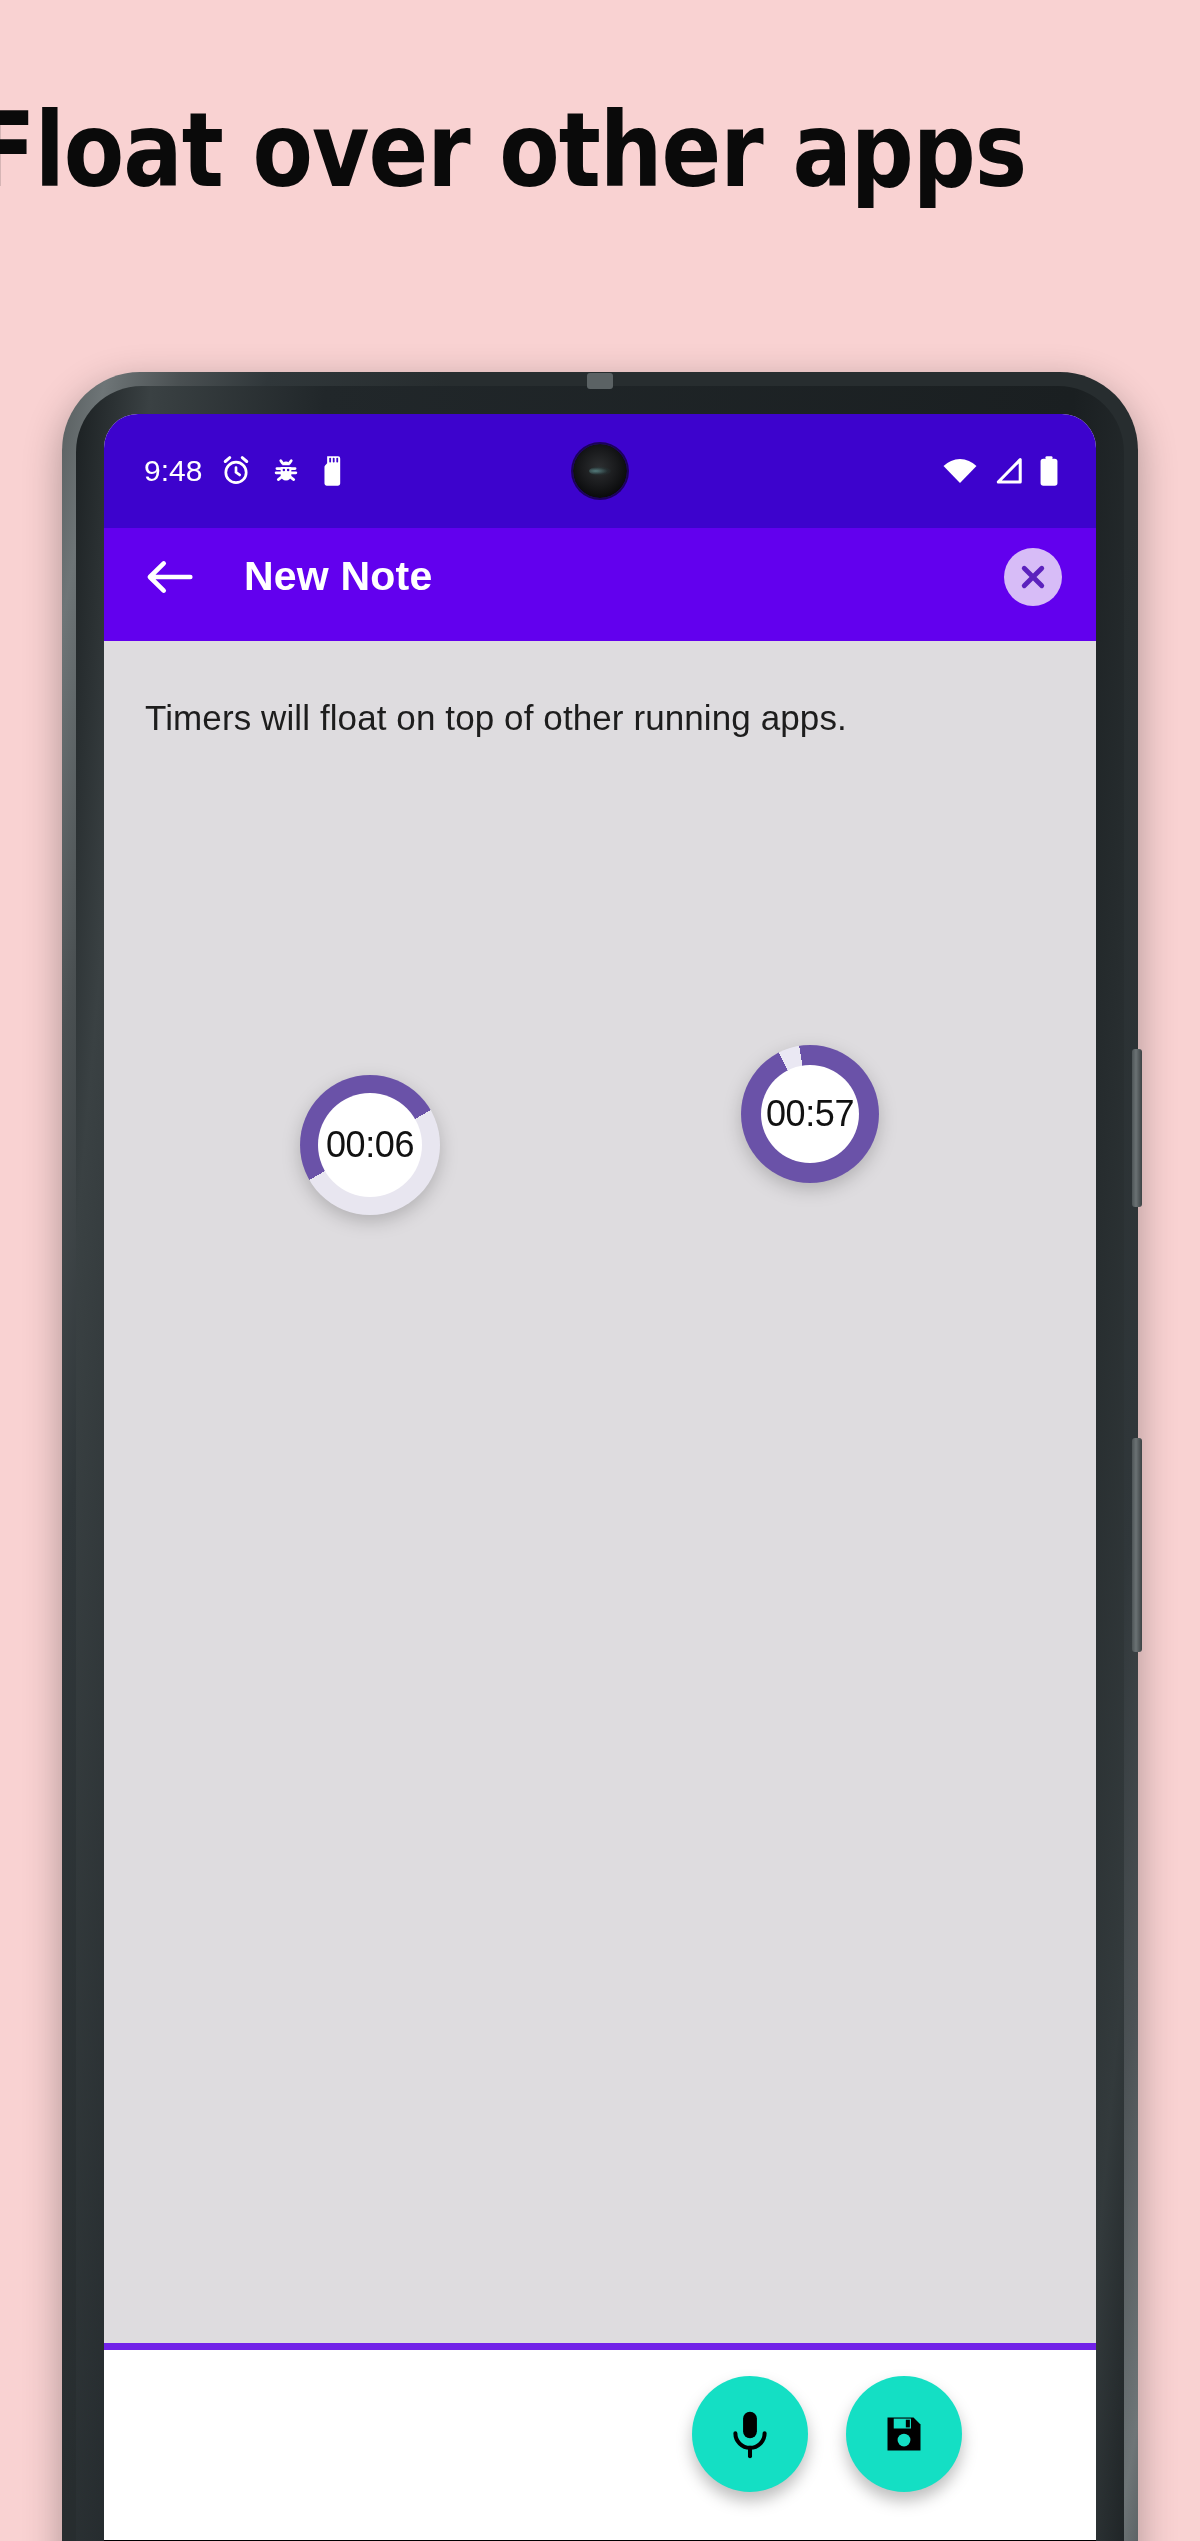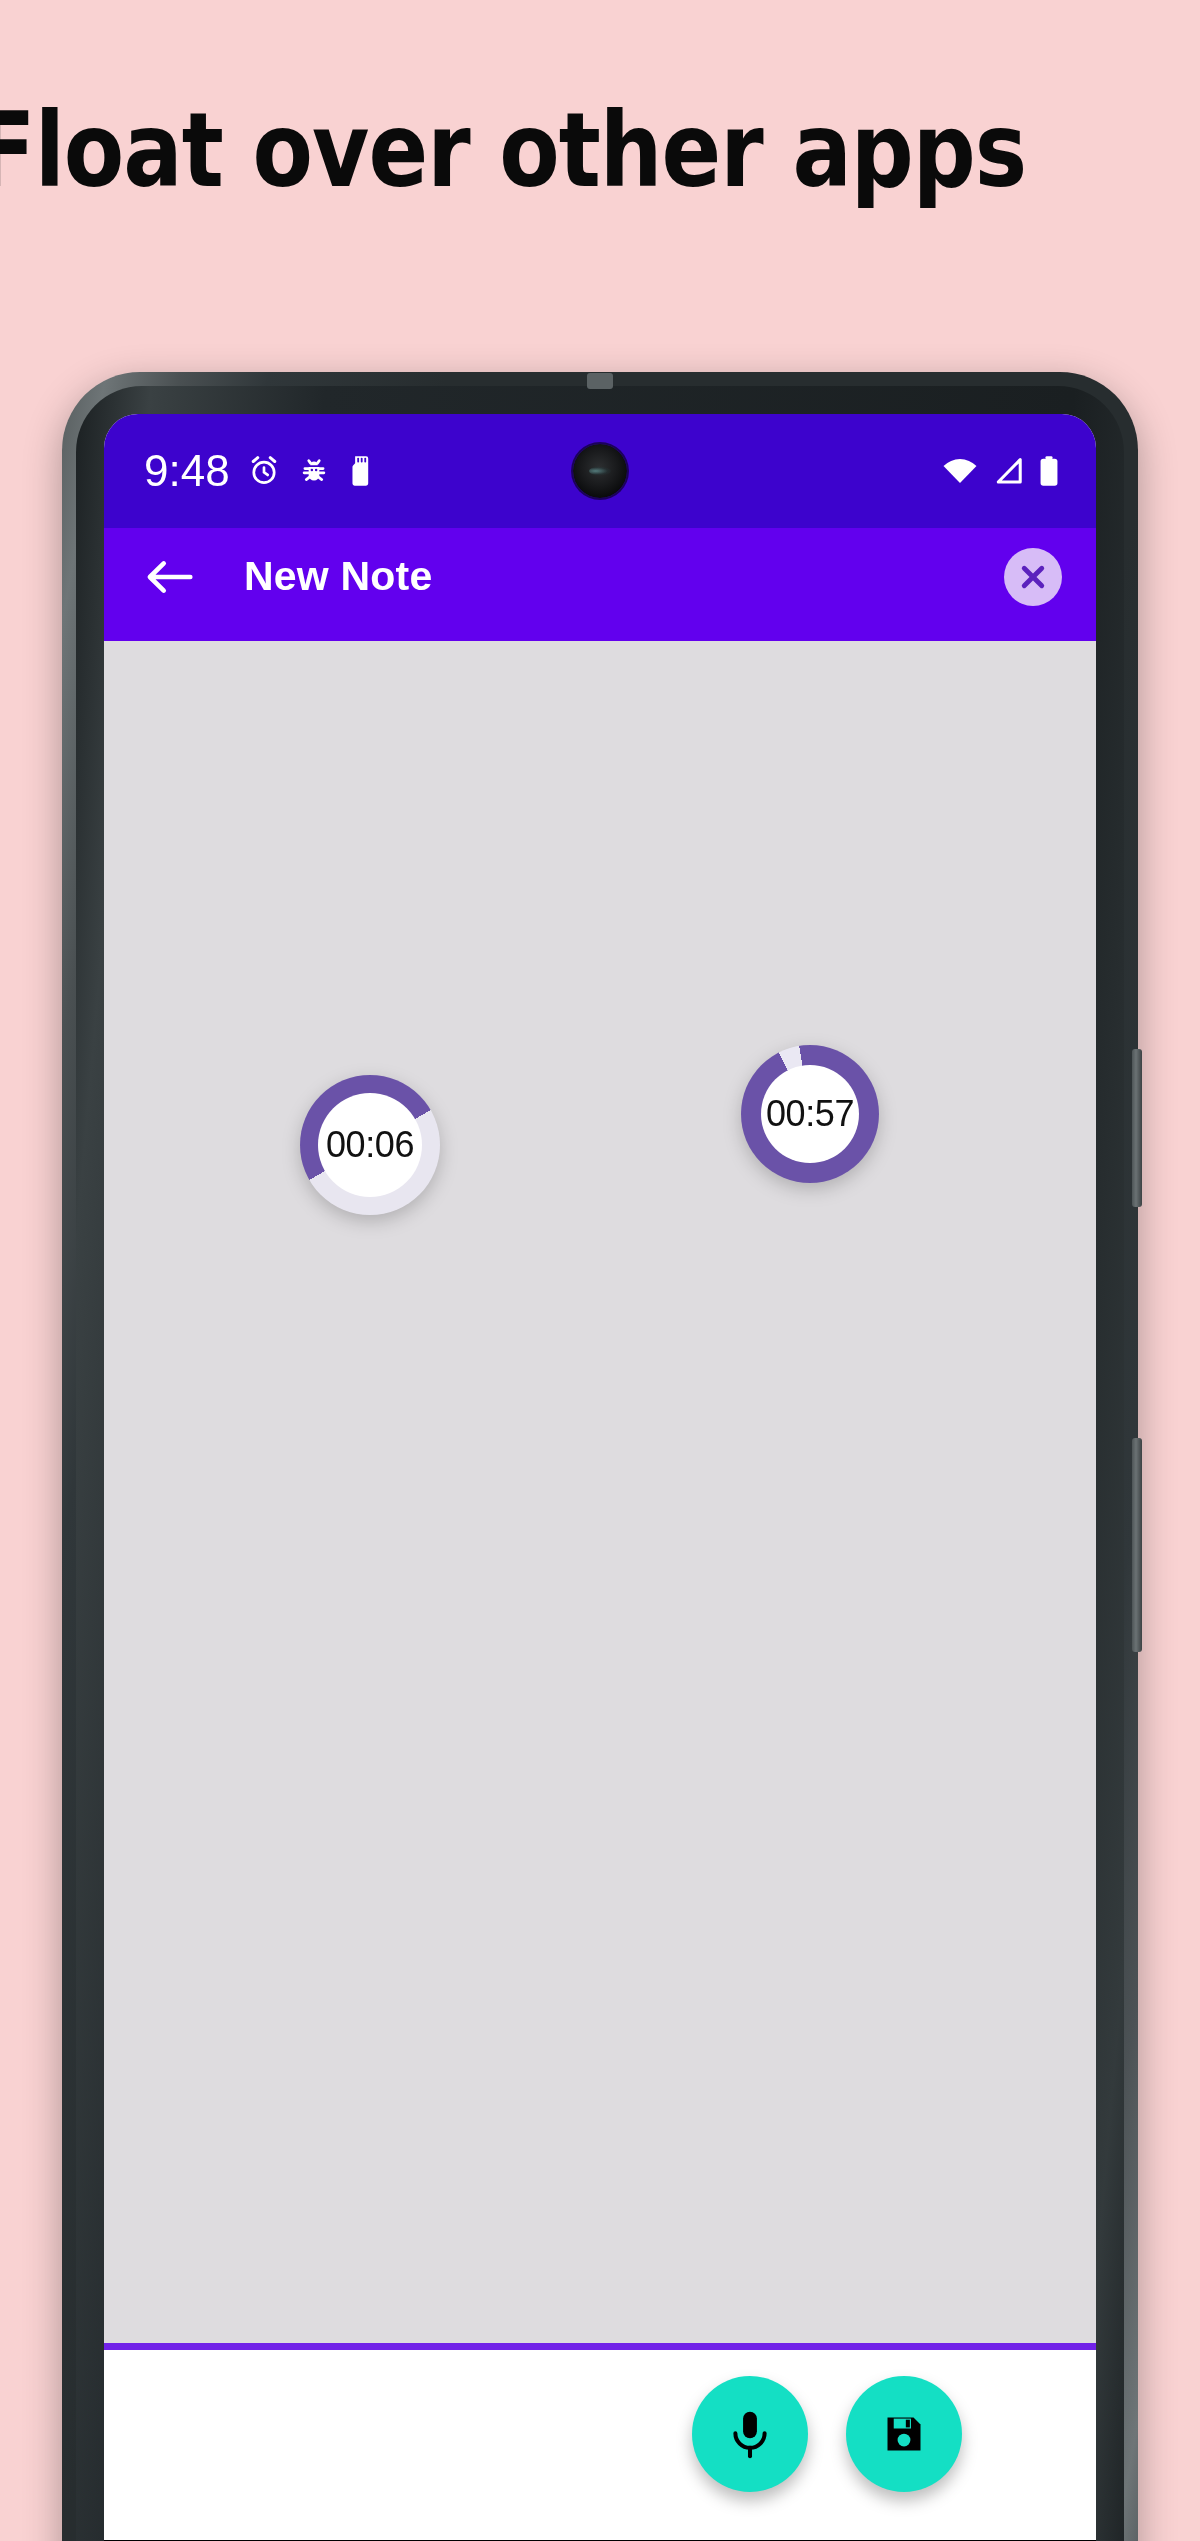--- a/index.html
+++ b/index.html
@@ -117,21 +117,21 @@
     padding: 0 36px 0 40px;
     box-sizing: border-box;
   }
   .status-left {
     display: flex;
     align-items: center;
     gap: 17px;
   }
   .status-clock {
     color: #ffffff;
-    font-size: 44px;
+    font-size: 30px;
     font-weight: 400;
     letter-spacing: 0px;
     font-family: "Liberation Sans", sans-serif;
   }
   .status-right {
     display: flex;
     align-items: center;
     gap: 14px;
   }
   .sicon { display: block; }
@@ -371,20 +371,21 @@
     <div class="app-title">New Note</div>
     <div class="appbar-spacer"></div>
     <div class="close-btn">
       <svg width="34" height="34" viewBox="0 0 24 24" fill="none">
         <path d="M5.8 5.8 18.2 18.2M18.2 5.8 5.8 18.2" stroke="#5b21bd" stroke-width="3.4" stroke-linecap="round"></path>
       </svg>
     </div>
   </div>
 
   <div class="content">
+    <div class="content-note">Timers will float on top of other running apps.</div>
 
     <div class="timer" id="timer-a">
       <div class="ring" style="background: conic-gradient(from -120deg, rgb(106, 82, 168) 0deg, rgb(106, 82, 168) 180deg, rgb(232, 230, 240) 180deg, rgb(232, 230, 240) 360deg);"></div>
       <div class="hole">
         <span class="tlabel">00:06</span>
       </div>
     </div>
 
     <div class="timer" id="timer-b">
       <div class="ring" style="background: conic-gradient(from -9deg, rgb(106, 82, 168) 0deg, rgb(106, 82, 168) 342deg, rgb(234, 232, 243) 342deg, rgb(234, 232, 243) 360deg);"></div>

